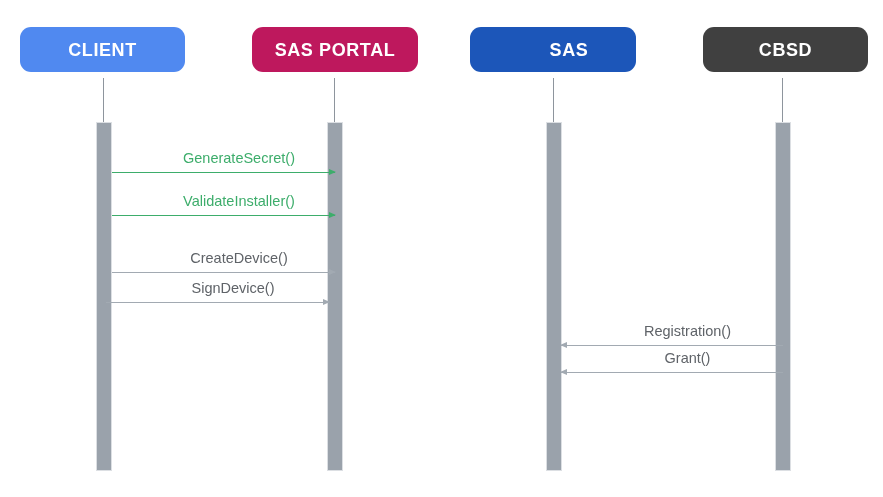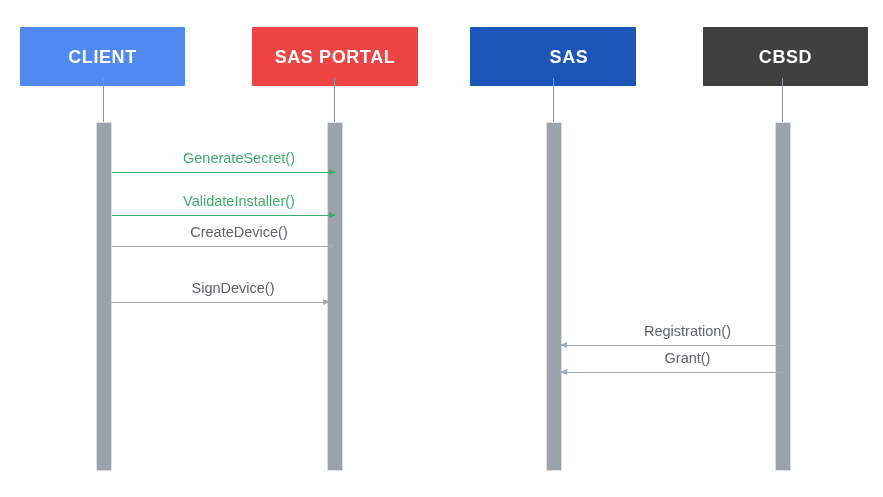--- a/index.html
+++ b/index.html
@@ -16,22 +16,22 @@
     width: 883px;
     height: 497px;
     background: #ffffff;
     overflow: hidden;
   }
 
   
   .participant {
     position: absolute;
     top: 27px;
-    height: 59px;
-    border-radius: 1px;
+    height: 45px;
+    border-radius: 11px;
     display: flex;
     align-items: center;
     justify-content: center;
     box-sizing: border-box;
   }
   .participant .p-label {
     color: #ffffff;
     font-size: 18px;
     font-weight: bold;
     letter-spacing: 0.6px;
@@ -111,21 +111,21 @@
   .msg.c-gray .msg-label { color: #5f6368; }
 </style>
 </head>
 <body>
 
 <div id="stage">
   <div id="participants-layer">
       <div class="participant" style="left: 20px; width: 165px; background: rgb(80, 137, 240);">
         <span class="p-label">CLIENT</span>
       </div>
-      <div class="participant" style="left: 252px; width: 166px; background: #ef4444; text-align: right;">
+      <div class="participant" style="left: 252px; width: 166px; background: #be185d; text-align: right;">
         <span class="p-label">SAS PORTAL</span>
       </div>
       <div class="participant" style="left: 470px; width: 166px; background: rgb(28, 86, 185); padding-left: 32px;">
         <span class="p-label">SAS</span>
       </div>
       <div class="participant" style="left: 703px; width: 165px; background: #404040;">
         <span class="p-label">CBSD</span>
       </div>
     </div>
   <div id="lifelines-layer">
@@ -142,21 +142,21 @@
       <div class="msg dir-right c-green" style="left: 112px; width: 223px; top: 172px;">
         <div class="msg-line"></div>
         <div class="msg-head"></div>
         <div class="msg-label">GenerateSecret()</div>
       </div>
       <div class="msg dir-right c-green" style="left: 112px; width: 223px; top: 215px; text-decoration: underline;">
         <div class="msg-line"></div>
         <div class="msg-head"></div>
         <div class="msg-label">ValidateInstaller()</div>
       </div>
-      <div class="msg dir-right c-gray" style="left: 112px; width: 223px; top: 246px;">
+      <div class="msg dir-right c-gray" style="left: 112px; width: 223px; top: 272px;">
         <div class="msg-line"></div>
         <div class="msg-head"></div>
         <div class="msg-label">CreateDevice()</div>
       </div>
       <div class="msg dir-right c-gray" style="left: 106px; width: 223px; top: 302px;">
         <div class="msg-line"></div>
         <div class="msg-head"></div>
         <div class="msg-label">SignDevice()</div>
       </div>
       <div class="msg dir-left c-gray" style="left: 561px; width: 222px; top: 345px;">

